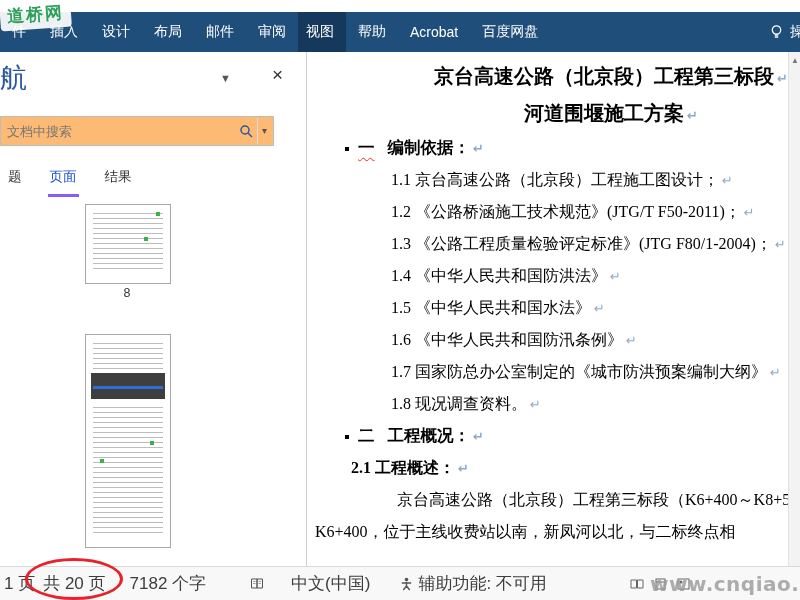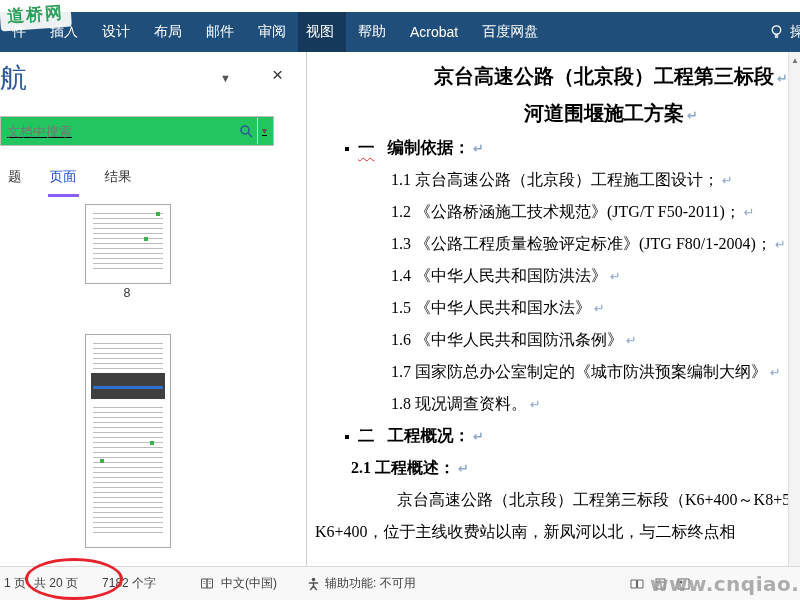--- a/index.html
+++ b/index.html
@@ -14,21 +14,21 @@
   .rtab.active{background:#15395c;padding-left:8px;}
   .tellme{margin-left:auto;display:flex;align-items:center;gap:6px;color:#fff;
           font-size:14px;padding:0 0 0 8px;margin-right:-4px;white-space:nowrap;}
 
   
   .nav-pane{position:absolute;top:52px;left:0;width:306px;height:514px;background:#fff;}
   .nav-title{position:absolute;top:8px;left:0;font-size:27px;color:#2b579a;}
   .nav-caret{position:absolute;top:20px;left:220px;font-size:11px;color:#555;cursor:pointer;}
   .nav-close{position:absolute;top:12px;left:272px;font-size:19px;color:#333;cursor:pointer;}
   .nav-search{position:absolute;top:64px;left:0;width:272px;height:28px;
-              border:1px solid #bdbdbd;display:flex;align-items:center;background:#22c55e;text-decoration:underline;}
+              border:1px solid #bdbdbd;display:flex;align-items:center;background:#fdba74;}
   .nav-search input{border:none;outline:none;flex:1;font-size:13px;padding:0 6px;
                     color:#333;font-family:"Liberation Sans",sans-serif;background:transparent;}
   .nav-search input::placeholder{color:#767676;}
   .s-icon{display:flex;align-items:center;padding:0 4px;cursor:pointer;}
   .s-caret{font-size:10px;color:#555;padding:0 6px 0 4px;border-left:1px solid #ddd;
            cursor:pointer;line-height:26px;}
   .nav-tabs{position:absolute;top:112px;left:0;display:flex;gap:24px;padding-left:6px;
             font-size:13.5px;color:#333;}
   .ntab{padding:4px 2px 8px 2px;cursor:pointer;}
   .ntab.active{border-bottom:3px solid #8b5cf6;color:#1d4ed8;}
@@ -67,27 +67,27 @@
   .para2{margin-left:4px;}
 
   
   .scrollbar{position:absolute;top:52px;left:788px;width:12px;height:514px;background:#f3f3f3;
              border-left:1px solid #e2e2e2;text-align:center;cursor:pointer;}
   .scrollbar .up{display:block;font-size:8px;color:#777;padding-top:4px;}
 
   
   .status-bar{position:absolute;top:566px;left:0;width:800px;height:33px;background:#f8f8f8;
               border-top:1px solid #d9d9d9;display:flex;align-items:center;
-              font-size:12px;color:#3d3d3d;}
+              font-size:17px;color:#3d3d3d;}
   .sb{white-space:nowrap;cursor:pointer;}
   .sb-page{margin-left:4px;}
   .sb-total{margin-left:8px;}
   .sb-wc{margin-left:24px;}
   .sb-book{margin-left:44px;display:flex;align-items:center;cursor:pointer;}
-  .sb-lang{margin-left:6px;}
+  .sb-lang{margin-left:26px;}
   .sb-acc-icon{margin-left:30px;display:flex;align-items:center;cursor:pointer;}
   .sb-acc{margin-left:5px;text-align:center;}
   .views{margin-left:auto;margin-right:110px;display:flex;gap:10px;align-items:center;}
   .views span{display:flex;align-items:center;cursor:pointer;}
 
   
   .red-circle{position:absolute;left:25px;top:558px;width:92px;height:36px;
               border:3px solid #e8222d;border-radius:50%;z-index:60;pointer-events:none;}
   .watermark-top{position:absolute;top:0;left:0;z-index:55;background:rgba(255,255,255,0.92);
                  padding:3px 7px;border-radius:4px;color:#2fa05a;font-weight:bold;

